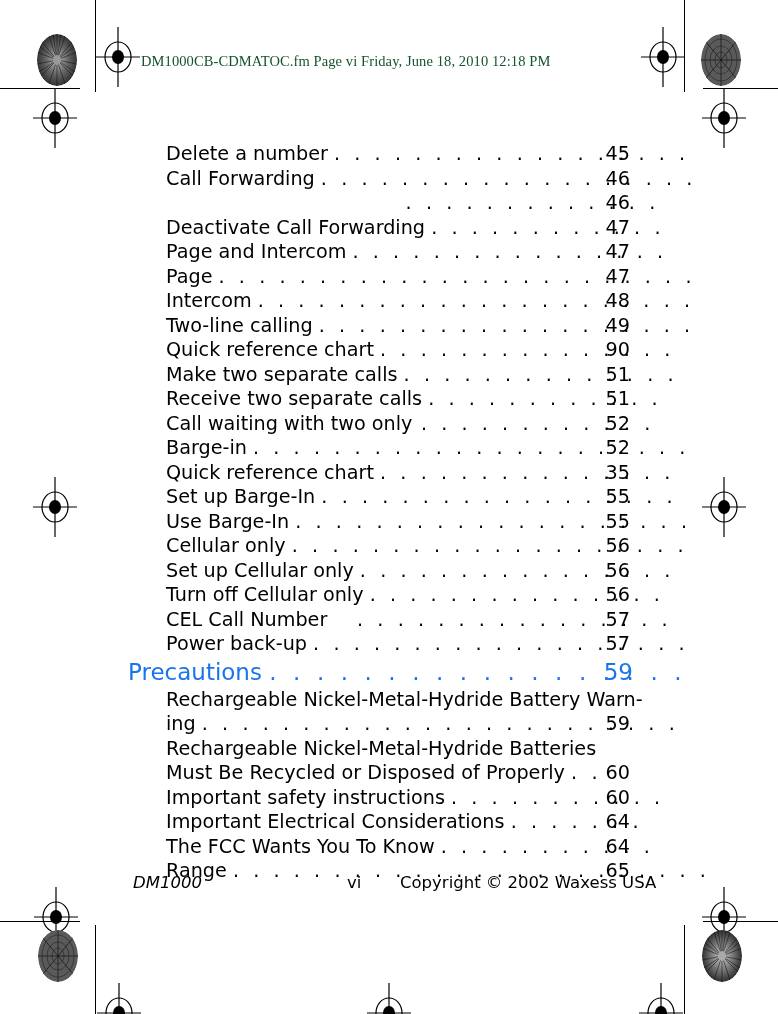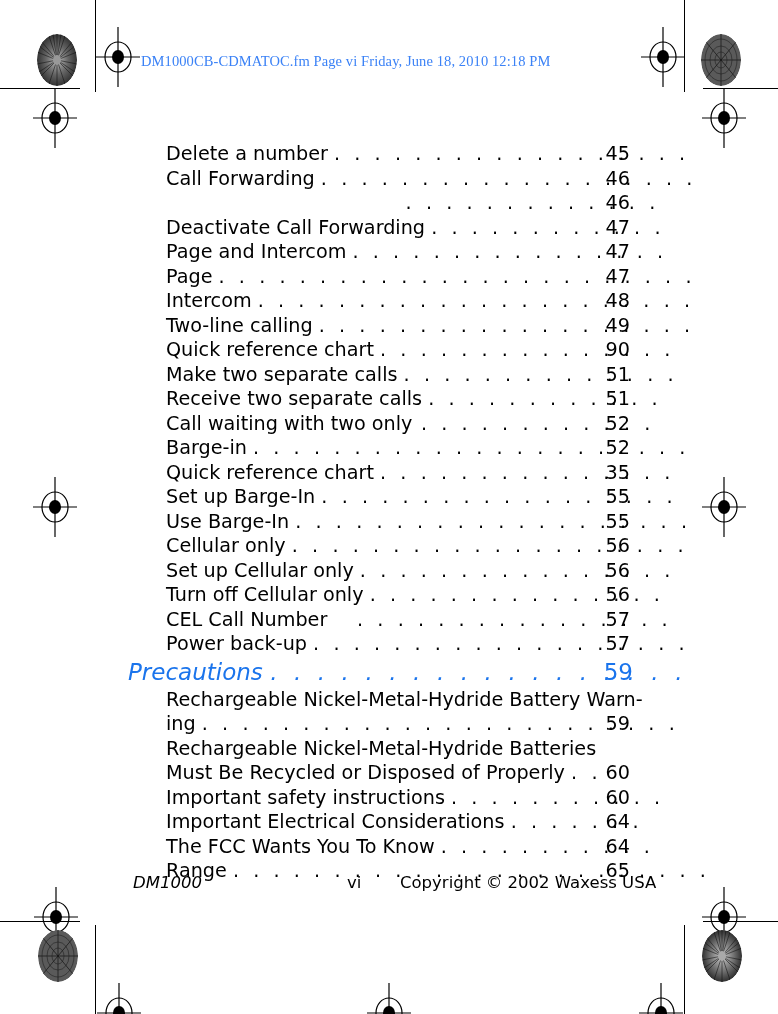--- a/index.html
+++ b/index.html
@@ -49,21 +49,21 @@
 
   
   .file-header {
     position: absolute;
     left: 141px;
     top: 53px;
     font-family: "Liberation Serif", serif;
     font-size: 14.5px;
     letter-spacing: 0.1px;
     white-space: nowrap;
-    color: #3b82f6;
+    color: #14532d;
   }
 
   
   .toc {
     position: absolute;
     left: 0;
     top: 142px;
     width: 778px;
   }
   .toc-row {
@@ -98,21 +98,20 @@
   .toc-row.chapter {
     height: 31px;
     line-height: 31px;
     font-size: 23px;
     color: #1a74ec;
   }
   .toc-row.chapter .label,
   .toc-row.chapter .leader {
     left: 128px;
     color: #1a74ec;
-    font-style: italic;
   }
   .toc-row.chapter .leader { letter-spacing: 4.6px; }
   .toc-row.chapter .pageno {
     right: 145px;
     width: 40px;
     color: #1a74ec;
   }
 
   
   .toc-row.shortnum .pageno { right: 148px; }

